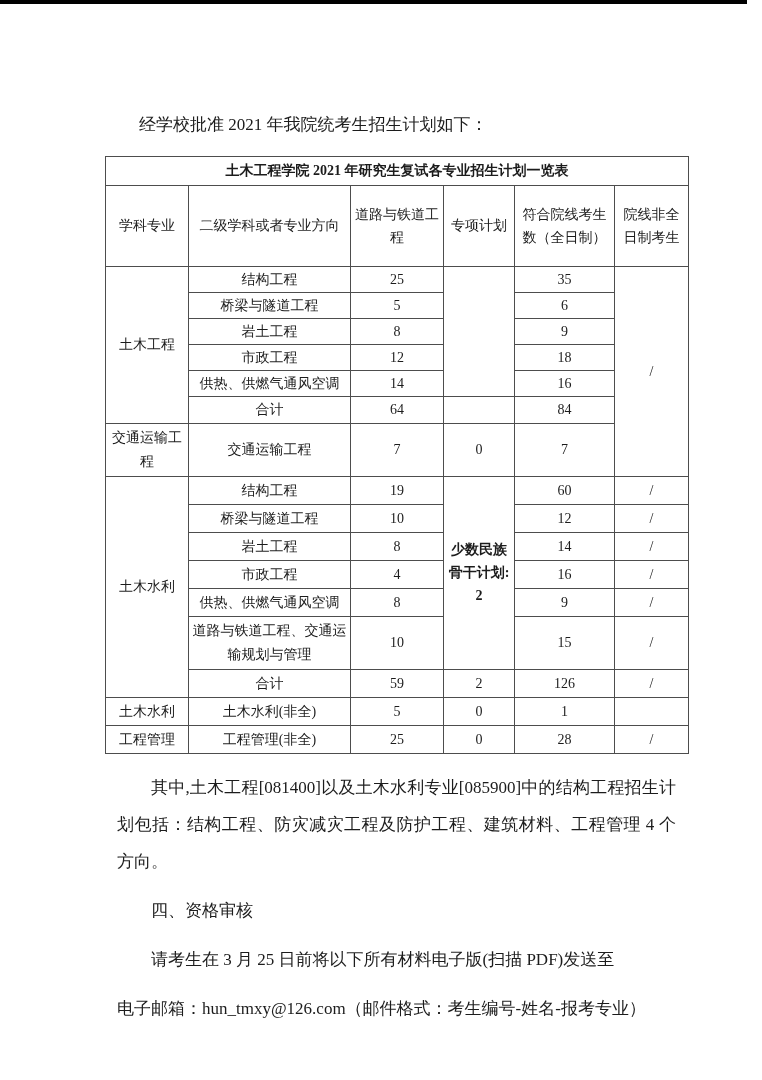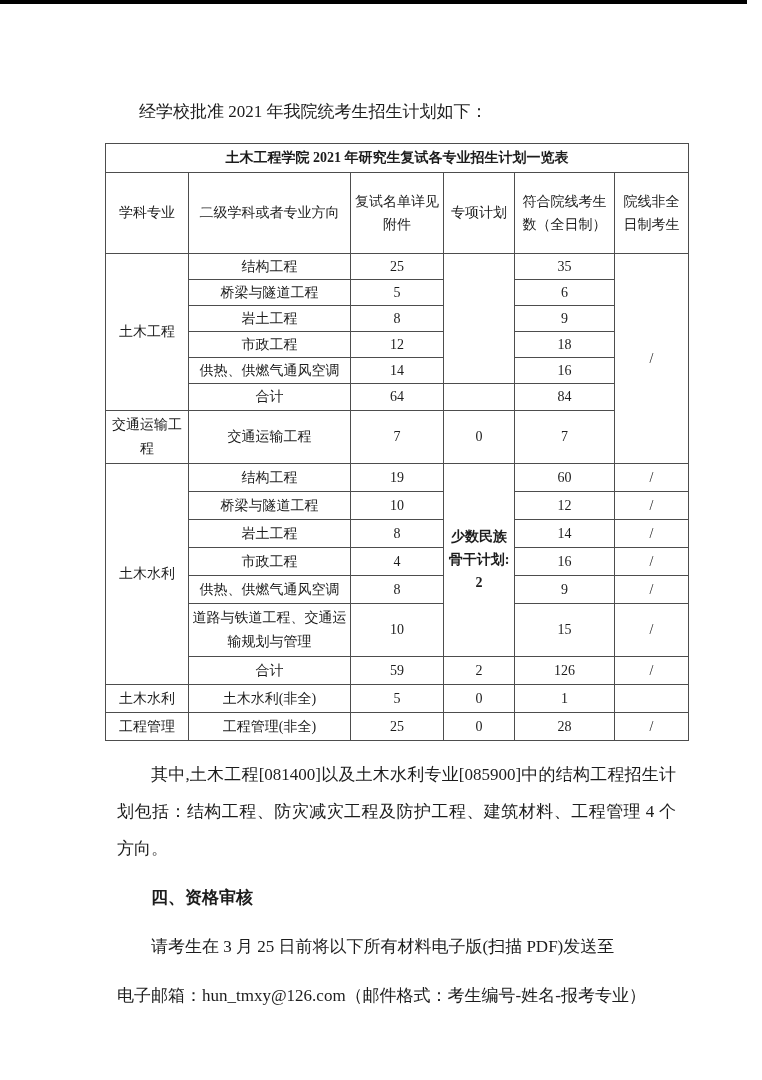--- a/index.html
+++ b/index.html
@@ -11,21 +11,21 @@
     font-family:"Liberation Serif","DejaVu Serif",serif;
     color:#1c1c1c;
   }
   .top-edge{
     position:absolute;left:0;top:0;
     width:747px;height:4px;
     background:#000000;
   }
   .content{
     position:absolute;
-    left:105px;top:99px;
+    left:105px;top:112px;
     width:583px;
   }
   .intro{
     font-size:17px;
     line-height:26px;
     text-indent:2em;
     margin:0;
   }
   table.plan{
     margin-top:18px;
@@ -53,21 +53,21 @@
   tr.hdr td{height:78px;}
   tr.r25 td{height:23px;}
   tr.r27 td{height:25px;}
   tr.r52 td{height:50px;}
   td.l{text-align:left;padding:1px 7px;margin-left:20px;}
   td.pad{padding:2px 8px;font-weight:bold;}
   .paras{margin-top:15px;font-size:17px;line-height:37px;}
   .paras p{margin:12px;}
   .p-just{text-align:justify;text-indent:2em;}
   .p-ind{text-indent:2em;}
-  .p-bold{font-weight:bold;text-indent:2em;}
+  .p-bold{font-weight:normal;text-indent:2em;}
 </style>
 </head>
 <body>
 
 <div class="top-edge"></div>
 
 <div class="content">
 
   <p class="intro">经学校批准 2021 年我院统考生招生计划如下：</p>
 
@@ -80,21 +80,21 @@
         <col style="width:100px">
         <col style="width:74px">
     </colgroup>
     <tbody>
         <tr>
       <td class="tbl-title" colspan="6">土木工程学院 2021 年研究生复试各专业招生计划一览表</td>
     </tr>
     <tr class="hdr">
       <td>学科专业</td>
       <td>二级学科或者专业方向</td>
-      <td>复试名单详见附件</td>
+      <td>道路与铁道工程</td>
       <td>专项计划</td>
       <td>符合院线考生数（全日制）</td>
       <td>院线非全日制考生</td>
     </tr>
     <tr class="r25">
       <td rowspan="6">土木工程</td>
       <td class="l">结构工程</td>
       <td>25</td>
       <td rowspan="5"></td>
       <td>35</td>

